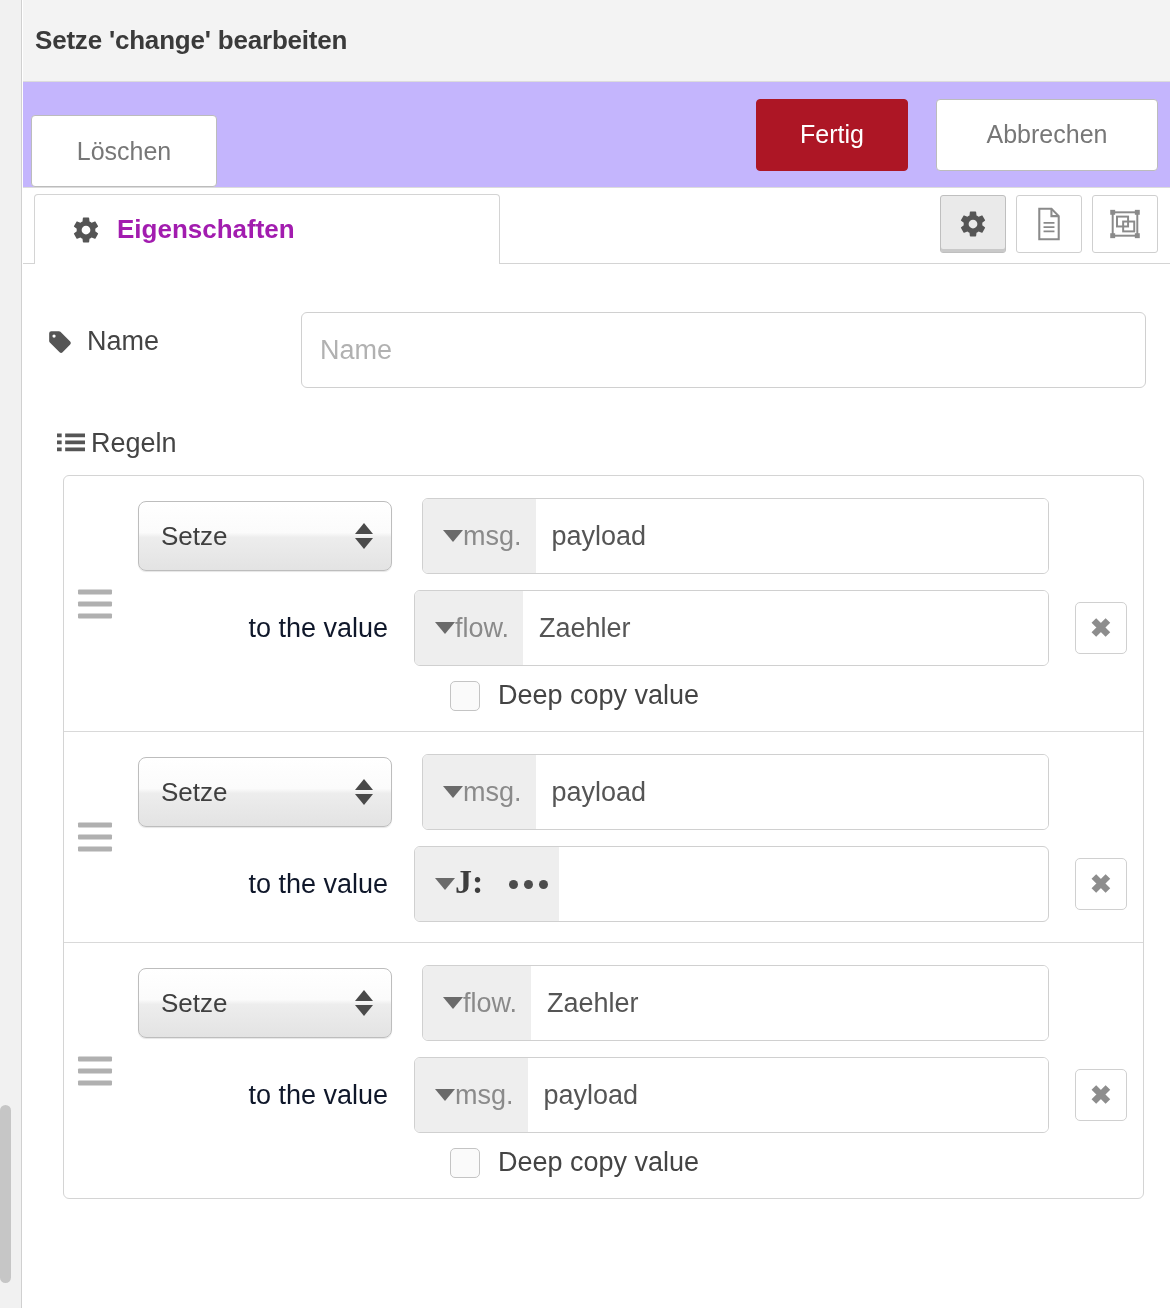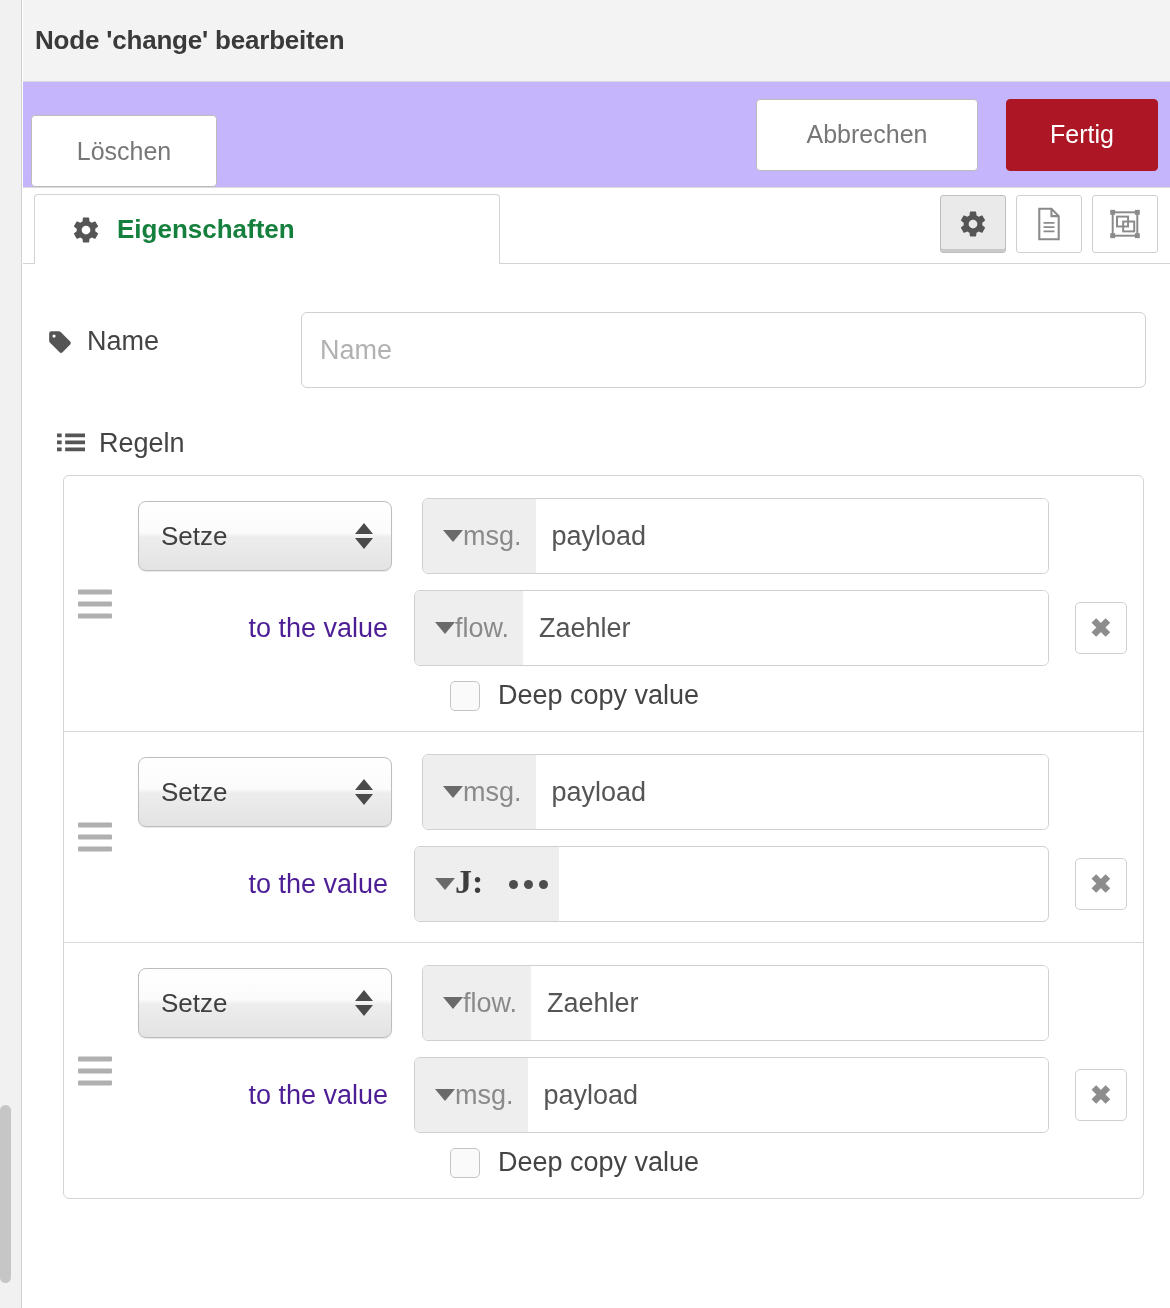--- a/index.html
+++ b/index.html
@@ -109,21 +109,21 @@
     border-bottom: none;
     border-radius: 4px 4px 0 0;
     display: flex; align-items: center;
     padding-left: 36px;
     gap: 16px;
     cursor: pointer;
   }
   .tab-label {
     font-size: 26px;
     font-weight: bold;
-    color: #15803d;
+    color: #a21caf;
   }
   .tab-mask {
     position: absolute;
     left: 12px; bottom: -1px;
     width: 464px; height: 3px;
     background: #ffffff;
   }
   .icon-buttons {
     position: absolute;
     right: 12px; top: 7px;
@@ -169,21 +169,21 @@
     background: #ffffff;
     font-size: 27px;
     color: #555555;
     padding: 0 18px;
     font-family: "Liberation Sans", sans-serif;
     outline: none;
   }
   .name-input::placeholder { color: #b1b1b1; }
 
   .section-head {
-    display: flex; align-items: center; gap: 14px;
+    display: flex; align-items: center; gap: 6px;
     font-size: 27px;
     color: #444444;
     margin: 0 0 16px 10px;
   }
 
   
   .rules-box {
     border: 1px solid #d4d4d4;
     border-radius: 6px;
     background: #ffffff;
@@ -242,21 +242,21 @@
     border-right: 9px solid transparent;
   }
   .stepper .up   { border-bottom: 11px solid #4a4a4a; }
   .stepper .down { border-top: 11px solid #4a4a4a; }
 
   .to-label {
     width: 254px;
     text-align: right;
     padding-right: 4px;
     font-size: 27px;
-    color: #4c1d95;
+    color: #0f172a;
   }
 
   
   .typed-input {
     flex: 1;
     display: flex; align-items: stretch;
     height: 76px;
     border: 1px solid #d0d0d0;
     border-radius: 6px;
     background: #ffffff;
@@ -348,28 +348,28 @@
 <body>
 
 <div id="window-edge"></div>
 <div id="page-scrollbar-track">
   <div id="page-scrollbar-thumb"></div>
 </div>
 
 <div id="dialog">
 
   <div class="title-bar">
-    <span class="title-text">Node 'change' bearbeiten</span>
+    <span class="title-text">Setze 'change' bearbeiten</span>
   </div>
 
   <div class="button-bar">
     <div class="btn btn-secondary" id="delete-button">Löschen</div>
     <div class="bar-right">
+      <div class="btn btn-primary" id="done-button">Fertig</div>
       <div class="btn btn-secondary" id="cancel-button">Abbrechen</div>
-      <div class="btn btn-primary" id="done-button">Fertig</div>
     </div>
   </div>
 
   <div class="tab-strip">
     <div class="tab">
       <span>
         <svg width="30" height="30" viewBox="0 0 24 24" fill="#555">
           <path d="M19.4 13a7.6 7.6 0 0 0 0-2l2.1-1.6a.5.5 0 0 0 .1-.6l-2-3.5a.5.5 0 0 0-.6-.2l-2.5 1a7.3 7.3 0 0 0-1.7-1L14.5 2.4a.5.5 0 0 0-.5-.4h-4a.5.5 0 0 0-.5.4L9.2 5.1a7.3 7.3 0 0 0-1.7 1l-2.5-1a.5.5 0 0 0-.6.2l-2 3.5a.5.5 0 0 0 .1.6L4.6 11a7.6 7.6 0 0 0 0 2l-2.1 1.6a.5.5 0 0 0-.1.6l2 3.5c.1.2.4.3.6.2l2.5-1c.5.4 1.1.8 1.7 1l.3 2.7c0 .2.3.4.5.4h4c.2 0 .5-.2.5-.4l.3-2.7c.6-.2 1.2-.6 1.7-1l2.5 1c.2.1.5 0 .6-.2l2-3.5a.5.5 0 0 0-.1-.6L19.4 13zM12 15.5A3.5 3.5 0 1 1 15.5 12 3.5 3.5 0 0 1 12 15.5z"></path>
         </svg>
       </span>

